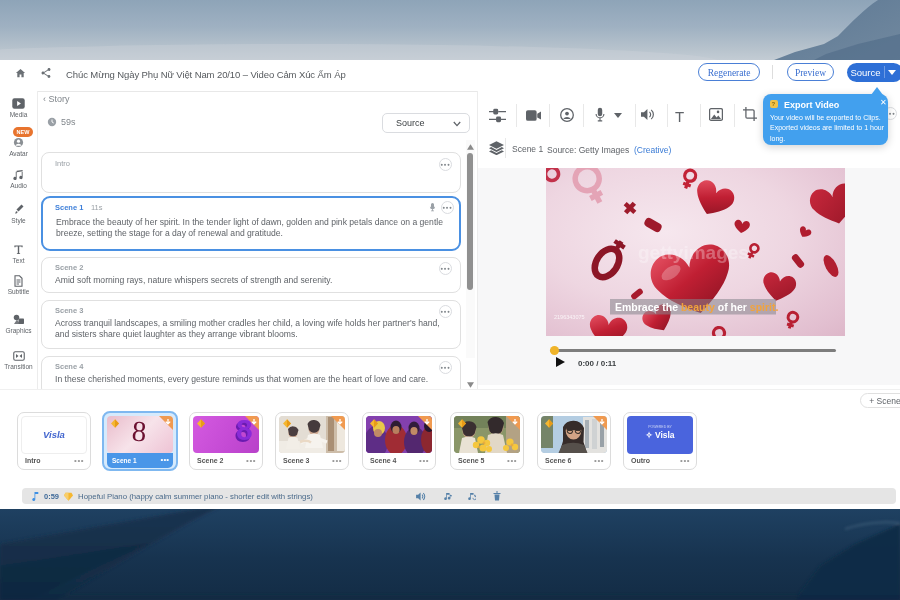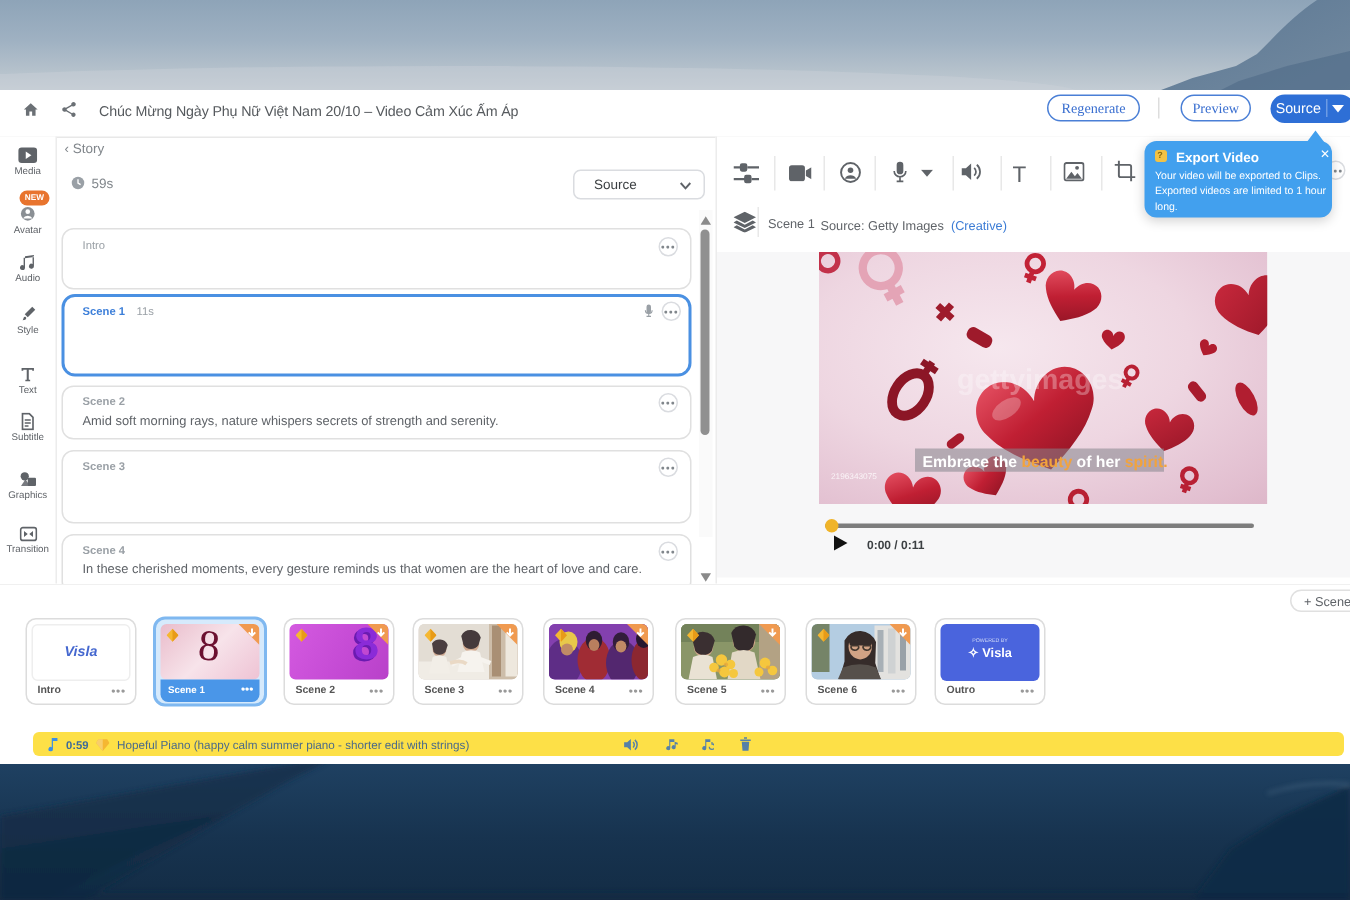--- a/index.html
+++ b/index.html
@@ -21,21 +21,21 @@
 
 .card{left:41px;width:420px;background:#fff;border:1px solid #e0e0e0;border-radius:8px;box-sizing:border-box;}
 .cardtitle{font-size:7.5px;color:#9aa0a6;font-weight:bold;}
 .cardtext{font-size:8.6px;color:#5f6368;line-height:11.4px;}
 .dots{width:13px;height:13px;border:1px solid #dadce0;border-radius:50%;color:#80868b;font-size:4.5px;line-height:11px;text-align:center;letter-spacing:0.6px;background:#fff;box-sizing:border-box;}
 
 #bottom{top:329px;left:0;width:900px;height:119px;background:#fff;border-top:1px solid #f0f0f0;}
 .thumb{top:0;width:74px;height:58px;background:#fff;border:1px solid #dcdcdc;border-radius:7px;box-sizing:border-box;}
 .thumblabel{position:absolute;left:7px;top:44px;font-size:7px;color:#555;font-weight:bold;}
 .thumbdots{position:absolute;right:6px;top:43px;color:#999;font-size:8px;letter-spacing:0.5px;}
-#musicbar{top:428px;left:22px;width:874px;height:15.5px;background:#fde047;border-radius:4px;}
+#musicbar{top:428px;left:22px;width:874px;height:15.5px;background:#e5e5e5;border-radius:4px;}
 svg{display:block;}
 </style>
 </head>
 <body>
 <div id="stage">
 
   <div class="abs" id="sky">
     <svg width="900" height="60" viewBox="0 0 900 60">
       <defs>
         <linearGradient id="skyg" x1="0" y1="0" x2="0" y2="1">
@@ -183,29 +183,31 @@
       <span class="abs cardtitle" style="left:13px;top:6px;font-weight:normal;">Intro</span>
       <div class="abs dots" style="right:8px;top:5px;">●●●</div>
     </div>
     <div class="abs card" style="top:136px;height:55px;border:2px solid #4a90e2;border-radius:9px;">
       <span class="abs" style="left:12px;top:5px;font-size:7.5px;color:#3d7fd9;font-weight:bold;">Scene 1</span>
       <span class="abs" style="left:48px;top:5px;font-size:7.5px;color:#9aa0a6;">11s</span>
       <svg class="abs" style="right:22px;top:4px;" width="9" height="11" viewBox="0 0 24 28">
           <path fill="#9aa0a6" d="M12 2 a4 4 0 0 1 4 4 v8 a4 4 0 0 1 -8 0 V6 a4 4 0 0 1 4 -4 Z M5 12 h2 a5 5 0 0 0 10 0 h2 a7 7 0 0 1 -6 6.9 V22 h3 v2 H8 v-2 h3 v-3.1 A7 7 0 0 1 5 12 Z"></path>
         </svg>
       <div class="abs dots" style="right:5px;top:3px;">●●●</div>
+      <div class="abs cardtext" style="left:13px;top:19px;width:404px;">Embrace the beauty of her spirit. In the tender light of dawn, golden and pink petals dance on a gentle<br>breeze, setting the stage for a day of renewal and gratitude.</div>
     </div>
     <div class="abs card" style="top:197px;height:36px;">
       <span class="abs cardtitle" style="left:13px;top:5px;">Scene 2</span>
       <div class="abs dots" style="right:8px;top:4px;">●●●</div>
       <div class="abs cardtext" style="left:13px;top:17px;width:404px;">Amid soft morning rays, nature whispers secrets of strength and serenity.</div>
     </div>
     <div class="abs card" style="top:240px;height:49px;">
       <span class="abs cardtitle" style="left:13px;top:5px;">Scene 3</span>
       <div class="abs dots" style="right:8px;top:4px;">●●●</div>
+      <div class="abs cardtext" style="left:13px;top:17px;width:404px;">Across tranquil landscapes, a smiling mother cradles her child, a loving wife holds her partner's hand,<br>and sisters share quiet laughter as they arrange vibrant blooms.</div>
     </div>
     <div class="abs card" style="top:296px;height:40px;">
       <span class="abs cardtitle" style="left:13px;top:5px;">Scene 4</span>
       <div class="abs dots" style="right:8px;top:4px;">●●●</div>
       <div class="abs cardtext" style="left:13px;top:17px;width:404px;">In these cherished moments, every gesture reminds us that women are the heart of love and care.</div>
     </div>
 
     <div class="abs" style="left:466px;top:80px;width:9px;height:218px;background:#fafafa;"></div>
     <svg class="abs" style="left:467px;top:84px;" width="7" height="6" viewBox="0 0 10 8">
         <path d="M5 0 L10 8 L0 8 Z" fill="#8a8a8a"></path>

